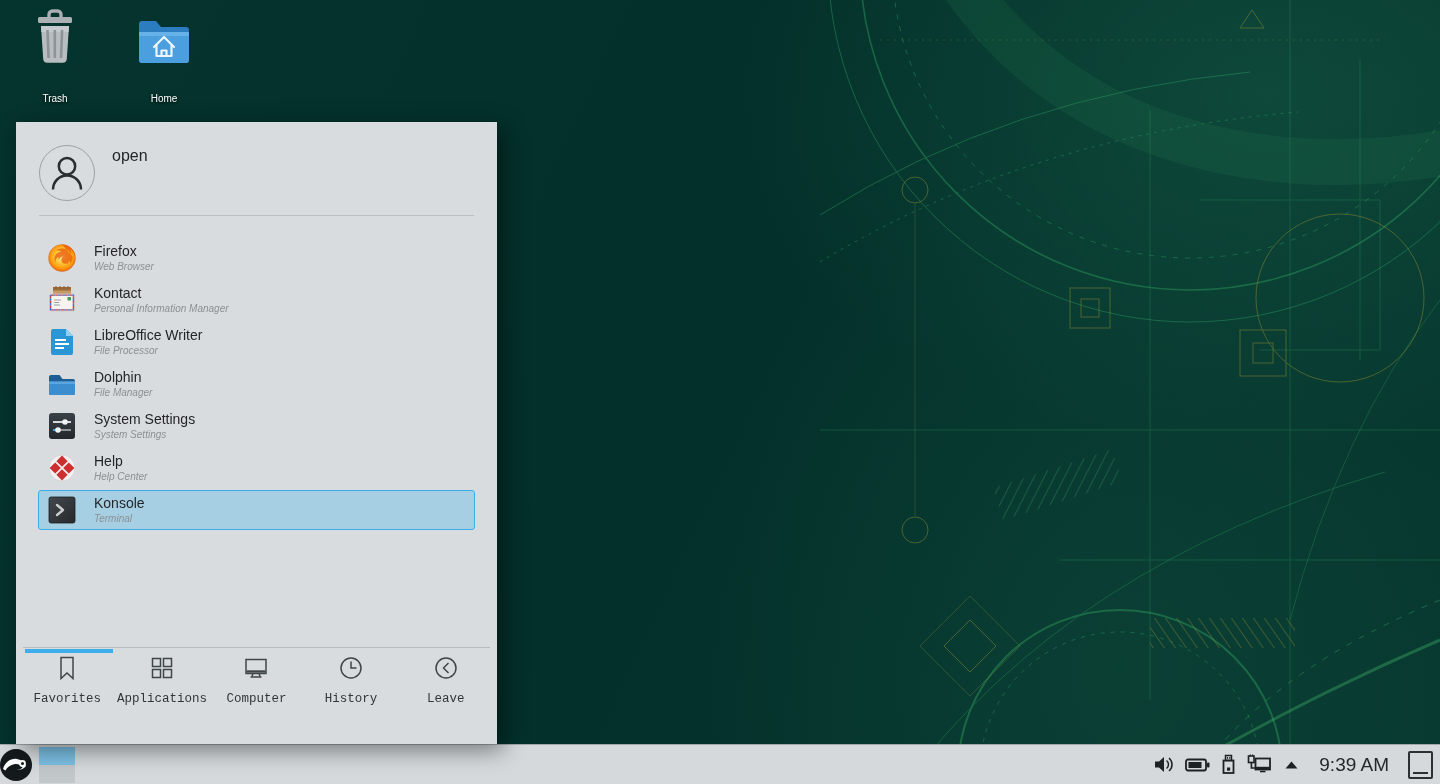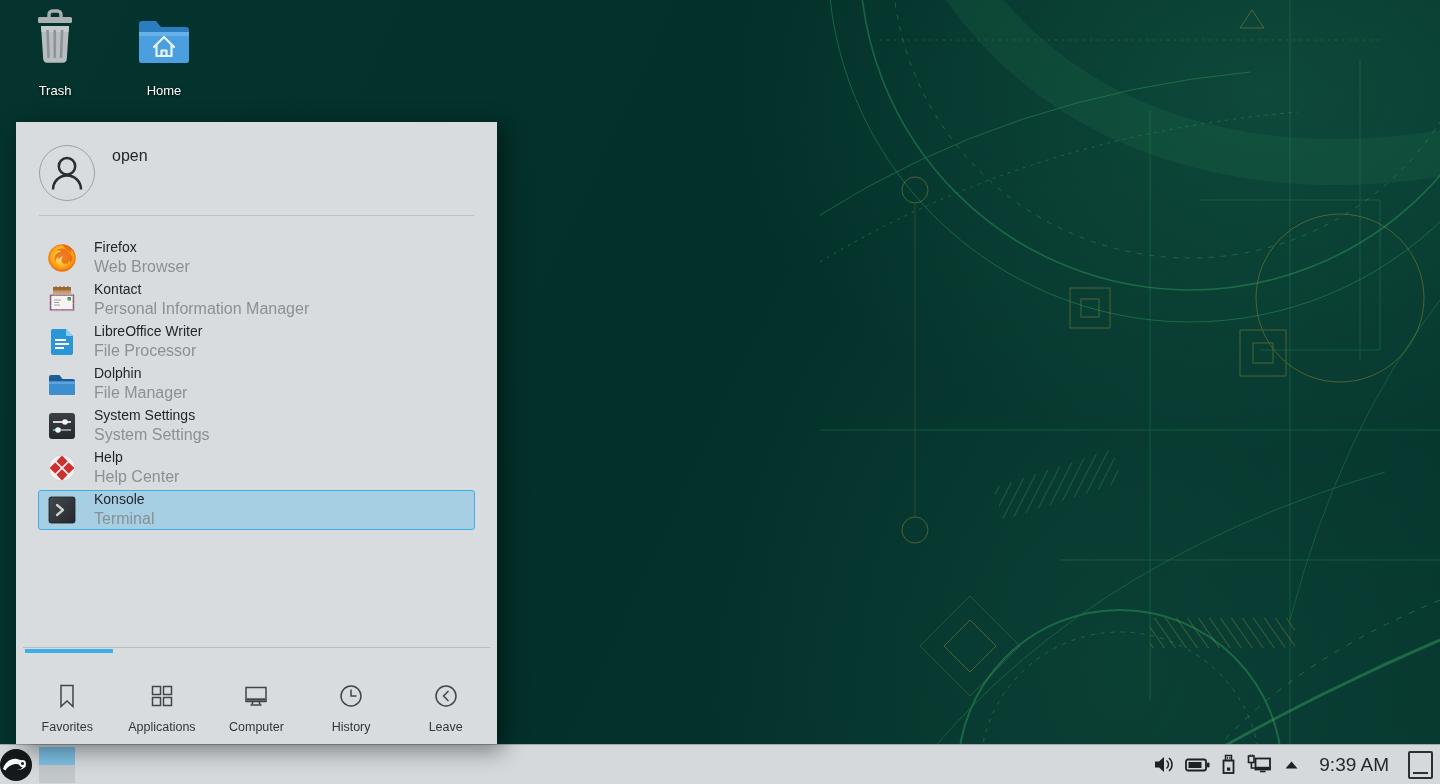--- a/index.html
+++ b/index.html
@@ -12,21 +12,21 @@
     background:
       radial-gradient(ellipse 900px 600px at 88% 12%, rgba(22,90,70,.55) 0%, rgba(22,90,70,0) 60%),
       radial-gradient(ellipse 700px 900px at 78% 85%, rgba(16,74,60,.5) 0%, rgba(16,74,60,0) 60%),
       linear-gradient(115deg, #05332d 0%, #03302a 45%, #07382f 100%);
   }
   .pattern { position:absolute; top:0; right:0; height:784px; }
 
   
   .desktop-icon { position:absolute; top:8px; width:100px; text-align:center; cursor:default; }
   .desktop-icon .dicon { display:block; margin:0 auto; }
-  .desktop-icon .dlabel { display:inline-block; margin-top:12px; color:#ffffff; font-size:13px;
+  .desktop-icon .dlabel { display:inline-block; margin-top:22px; color:#ffffff; font-size:10px;
     text-shadow:0 1px 3px rgba(0,0,0,.85); padding:1px 4px; }
 
   
   .kickoff {
     position:absolute; left:16px; top:122px; width:481px; height:622px;
     background:#d9dcdf; box-shadow:6px 6px 22px rgba(0,0,0,.45);
     display:flex; flex-direction:column; z-index:5;
   }
   .ko-header { display:flex; padding:23px 24px 0 23px; }
   .avatar { width:56px; height:56px; border-radius:50%; border:1px solid #9aa1a5; flex:none;
@@ -38,26 +38,26 @@
   .search-input::placeholder { color:#9aa1a5; }
   .ko-divider { height:1px; background:#bcc0c3; margin:14px 23px 0 23px; }
 
   .app-list { margin-top:22px; }
   .app-item { display:flex; align-items:center; height:40px; margin:0 22px 2px 22px;
     border:1px solid transparent; border-radius:3px; }
   .app-item.selected { background:#a7cfe4; border-color:#3daee9; }
   .app-icon { width:32px; height:32px; margin-left:7px; flex:none; }
   .app-text { margin-left:16px; line-height:1.22; }
   .app-name { font-size:14px; color:#232629; }
-  .app-desc { font-size:16px; color:#8a9094; margin-top:1px; }
+  .app-desc { font-size:10px; color:#8a9094; margin-top:1px;font-style:italic; }
 
   .ko-spacer { flex:1; }
   .tab-strip { position:relative; margin:0 7px; height:1px; background:#b9bdc0; }
   .tab-indicator { position:absolute; left:2px; top:2px; width:88px; height:4px; background:#3daee9; }
-  .tabbar { height:96px; display:flex; align-items:flex-end; padding:6px 4px 10px 4px; }
+  .tabbar { height:96px; display:flex; align-items:flex-start; padding:6px 4px 10px 4px;font-family:Liberation Mono, monospace; }
   .tab { flex:1; display:flex; flex-direction:column; align-items:center; gap:10px; color:#31363b; cursor:default; }
   .tab-label { font-size:12.5px; }
 
   
   .taskbar { position:absolute; left:0; bottom:0; width:1440px; height:40px;
     background:#d5d9dc; border-top:1px solid #a2a8ab; display:flex; align-items:center; z-index:4; }
   .launcher-btn { width:38px; height:38px; margin-left:-3px; flex:none; display:flex; align-items:center; justify-content:center; }
   .pager { width:36px; height:36px; margin-left:4px; display:flex; flex-direction:column; flex:none; }
   .pager-desk-active { flex:1; background:#7cc0e4; }
   .pager-desk { flex:1; background:#c2c8c9; }

